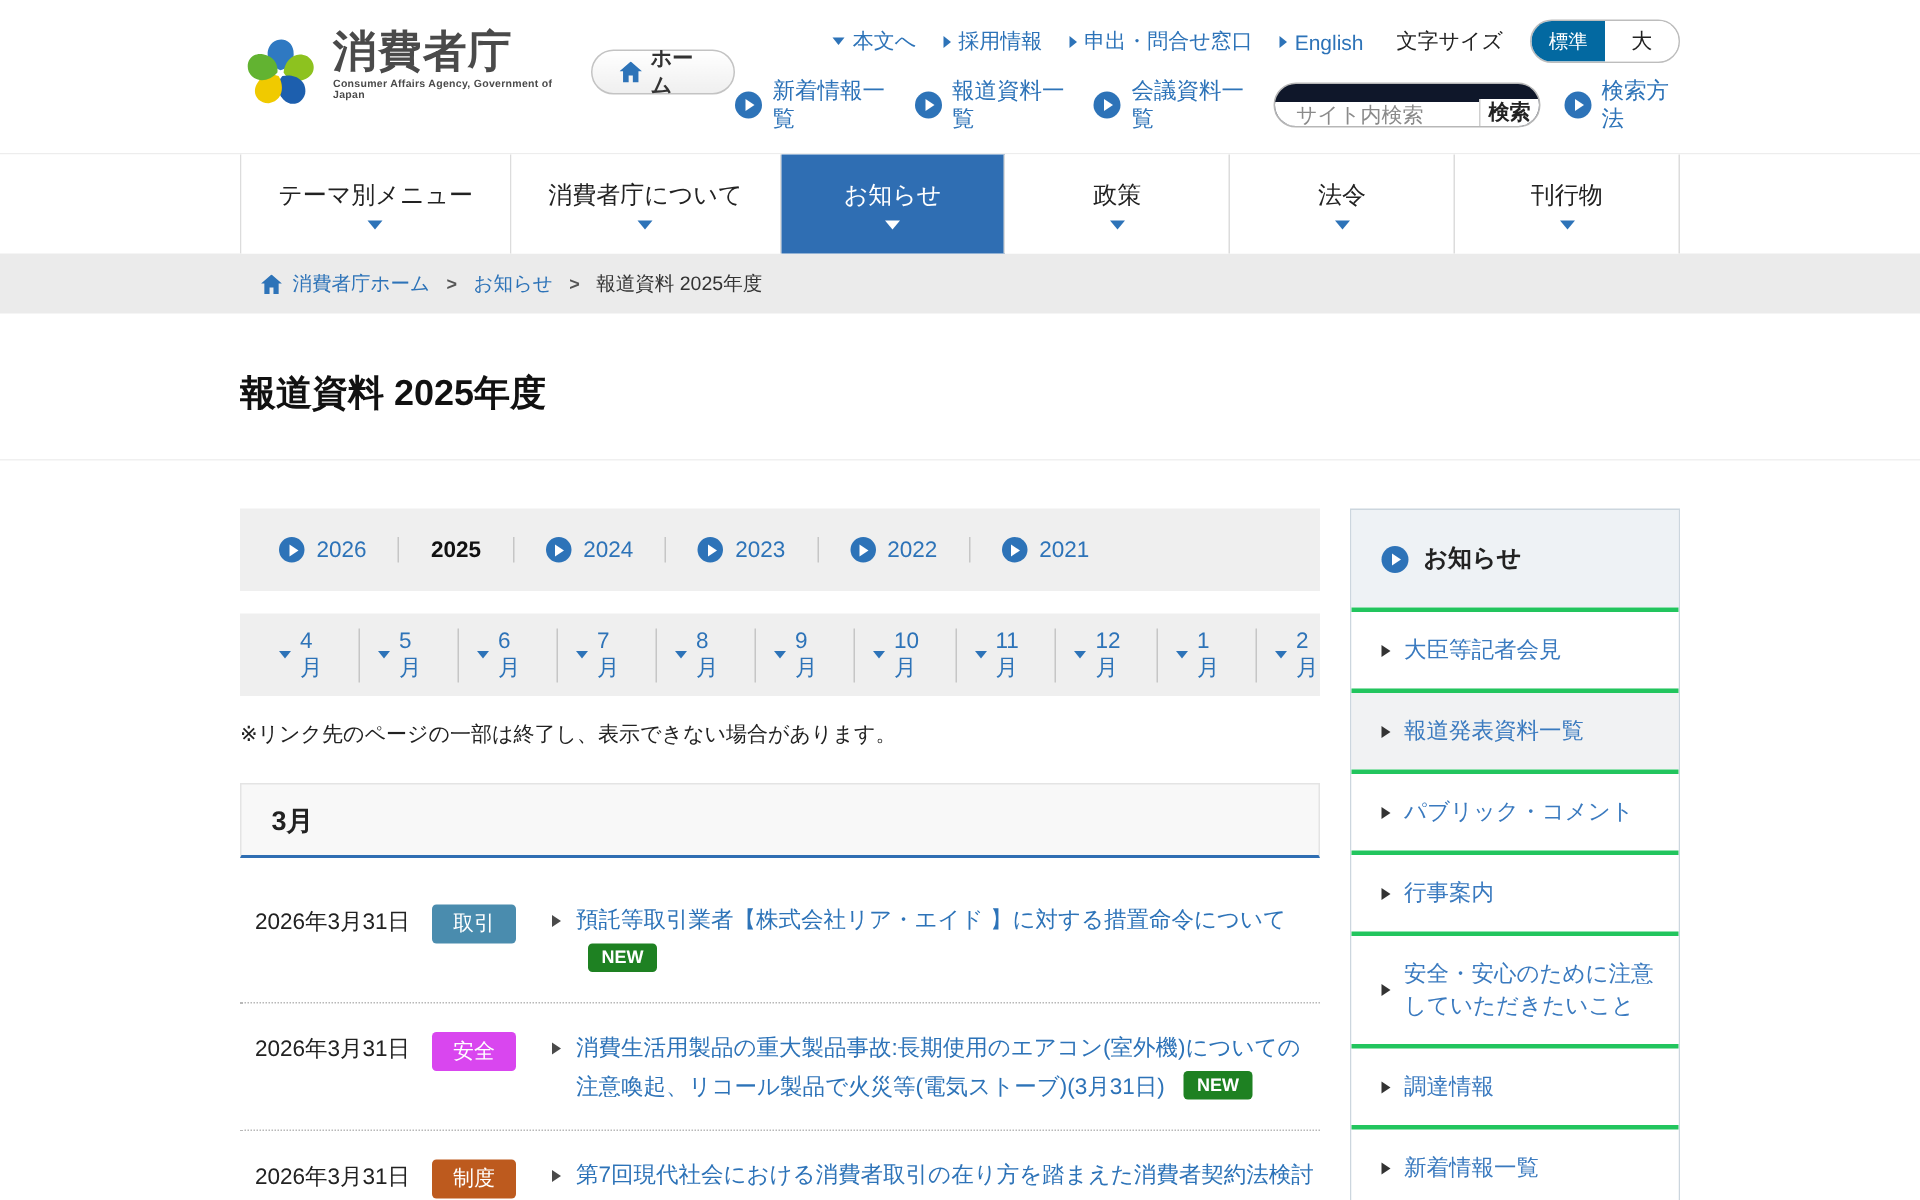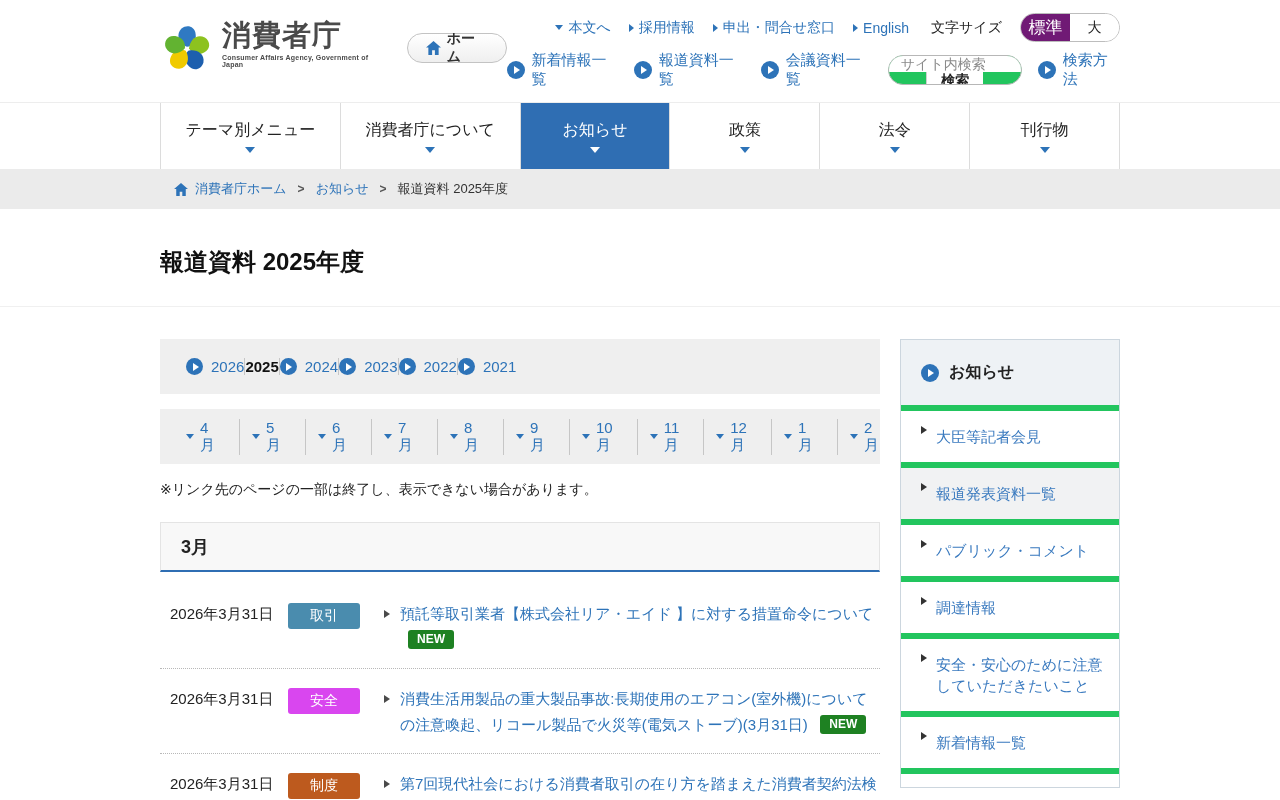--- a/index.html
+++ b/index.html
@@ -18,26 +18,26 @@
     height:30px; padding:0 18px; border:1px solid #c3c3c3; border-radius:16px;
     background:linear-gradient(#ffffff,#efefef); font-size:14px; color:#333; font-weight:bold; }
   .header-right { margin-left:auto; display:flex; flex-direction:column; align-items:flex-end; gap:9px; }
   .util-row { display:flex; align-items:center; gap:18px; }
   .util-link { display:inline-flex; align-items:center; gap:5px; font-size:14px; color:#2d73b8; }
   .marker-right { width:0; height:0; border-left:5px solid #2d73b8; border-top:4px solid transparent; border-bottom:4px solid transparent; }
   .marker-down  { width:0; height:0; border-top:5px solid #2d73b8; border-left:4px solid transparent; border-right:4px solid transparent; }
   .fontsize-label { font-size:14px; color:#222; margin-left:4px; }
   .size-pill { display:inline-flex; border:1px solid #bdbdbd; border-radius:15px; overflow:hidden; height:29px; }
   .size-seg { display:inline-flex; align-items:center; justify-content:center; width:49px; font-size:14px; background:#fff; color:#222; cursor:pointer; }
-  .size-seg.selected { background:#701a75; color:#fff; font-size:17px; }
+  .size-seg.selected { background:#0369a1; color:#fff; font-size:13px; }
   .quick-row { display:flex; align-items:center; gap:16px; }
   .quick-link { display:inline-flex; align-items:center; gap:7px; font-size:15px; color:#2d73b8; }
   .play-circle { width:18px; height:18px; border-radius:50%; background:#2d73b8; display:inline-flex; align-items:center; justify-content:center; flex:none; }
   .play-circle::after { content:""; width:0; height:0; border-left:6px solid #fff; border-top:4px solid transparent; border-bottom:4px solid transparent; margin-left:2px; }
-  .search-box { display:inline-flex; align-items:center; height:30px; border:1px solid #b7b7b7; border-radius:16px; overflow:hidden; background:#22c55e;flex-direction:column; }
+  .search-box { display:inline-flex; align-items:flex-end; height:30px; border:1px solid #b7b7b7; border-radius:16px; overflow:hidden; background:#0f172a; }
   .search-input { border:none; outline:none; width:136px; padding:0 14px; font-size:14px; color:#333;
     font-family:"Liberation Sans","DejaVu Sans",sans-serif; }
   .search-input::placeholder { color:#8a8a8a; }
   .search-btn { border:none; border-left:1px solid #cfcfcf; background:#fff; width:57px; font-size:14px; font-weight:bold; color:#222; cursor:pointer;
     font-family:"Liberation Sans","DejaVu Sans",sans-serif; }
 
   
   .main-nav { background:#fff; }
   .nav-inner { width:960px; margin:0 auto; display:flex; border-left:1px solid #dcdcdc; }
   .nav-tab { height:66px; width:150px; display:flex; flex-direction:column; align-items:center; justify-content:center; gap:6px;
@@ -64,53 +64,53 @@
 
   
   .content { width:960px; margin:32px auto 0; display:flex; gap:20px; align-items:flex-start; }
   .main-col { width:720px; flex:none; }
 
   
   .sel-box { background:#efefef; display:flex; align-items:center; padding:0 0 0 26px; }
   .year-box { height:55px; }
   .month-box { height:55px; margin-top:15px; }
   .year-item { display:inline-flex; align-items:center; gap:8px; font-size:15px; color:#2d73b8; }
-  .year-item + .year-item { border-left:1px solid #c6c6c6; }
+  .year-item + .year-item { border-left:1px solid #c6c6c6; margin-left:21px; padding-left:21px; }
   .year-item .play-circle { width:17px; height:17px; }
   .year-item.current { color:#111; font-weight:bold; }
   .month-item { display:inline-flex; align-items:center; gap:6px; font-size:15px; color:#2d73b8; }
   .month-item + .month-item { border-left:1px solid #c6c6c6; margin-left:24px; padding-left:12px; }
   .tri-down-sm { width:0; height:0; border-top:5px solid #2d73b8; border-left:4px solid transparent; border-right:4px solid transparent; }
 
   .note { margin-top:17px; font-size:14px; color:#222; }
 
   .month-heading { margin-top:23px; height:50px; background:#f8f8f8; border:1px solid #e4e4e4;
     border-bottom:2px solid #2f6eb3; display:flex; align-items:center; padding-left:20px; }
   .month-heading span { font-size:18px; font-weight:bold; color:#222; }
 
   
   .news-list { margin-top:12px; }
   .news-row { display:flex; align-items:flex-start; padding:17px 0 15px 10px; }
   .news-row + .news-row { border-top:1px dotted #b8b8b8; }
   .news-date { width:112px; flex:none; font-size:15px; color:#222; padding-top:4px; }
-  .cat-badge { width:72px; flex:none; margin-left:6px; margin-top:2px; text-align:center; padding:4px 0; border-radius:3px;
+  .cat-badge { width:56px; flex:none; margin-left:6px; margin-top:2px; text-align:center; padding:4px 0; border-radius:3px;
     color:#fff; font-size:14px; }
   .news-body { margin-left:24px; position:relative; padding-left:16px; width:512px; line-height:26px; }
   .news-arrow { position:absolute; left:0; top:9px; width:0; height:0;
     border-left:6px solid #4a4a4a; border-top:4.5px solid transparent; border-bottom:4.5px solid transparent; }
   .news-link { font-size:15px; color:#2d73b8; }
   .new-badge { display:inline-block; background:#1e8122; color:#fff; font-size:12px; font-weight:bold;
     padding:2px 9px 3px; border-radius:3px; margin-left:8px; line-height:1.2; vertical-align:2px; }
 
   
   .sidebar { width:220px; flex:none; border:1px solid #ccd6de; }
   .sb-header { height:65px; background:#eef2f5; display:flex; align-items:center; gap:10px; padding-left:20px; }
   .sb-title { font-size:16px; font-weight:bold; color:#222; }
   .sb-list { list-style:none; }
-  .sb-item { display:flex; align-items:flex-start; border-top:6px solid #22c55e; padding:15px 12px 15px 20px; background:#fff; cursor:pointer; }
+  .sb-item { display:flex; align-items:center; border-top:3px solid #22c55e; padding:15px 12px 15px 20px; background:#fff; cursor:pointer; }
   .sb-item.active { background:#f1f2f3; }
   .sb-bullet { flex:none; width:0; height:0; border-left:6px solid #333; border-top:4px solid transparent; border-bottom:4px solid transparent; }
   .sb-link { margin-left:9px; font-size:15px; color:#3a7abf; line-height:21px; }
   .sb-item.partial { height:19px; padding:0; }
 </style>
 </head>
 <body>
 
 <header class="site-header">
   <div class="header-inner">
@@ -375,25 +375,29 @@
         <li class="sb-item active">
     <span class="sb-bullet"></span>
     <a class="sb-link">報道発表資料一覧</a>
   </li>
         <li class="sb-item">
     <span class="sb-bullet"></span>
     <a class="sb-link">パブリック・コメント</a>
   </li>
         <li class="sb-item">
     <span class="sb-bullet"></span>
+    <a class="sb-link">行事案内</a>
+  </li>
+        <li class="sb-item">
+    <span class="sb-bullet"></span>
+    <a class="sb-link">安全・安心のために注意していただきたいこと</a>
+  </li>
+        <li class="sb-item">
+    <span class="sb-bullet"></span>
     <a class="sb-link">調達情報</a>
-  </li>
-        <li class="sb-item">
-    <span class="sb-bullet"></span>
-    <a class="sb-link">安全・安心のために注意していただきたいこと</a>
   </li>
         <li class="sb-item">
     <span class="sb-bullet"></span>
     <a class="sb-link">新着情報一覧</a>
   </li>
         <li class="sb-item partial"></li>
       </ul>
   </aside>
 </div>
 

